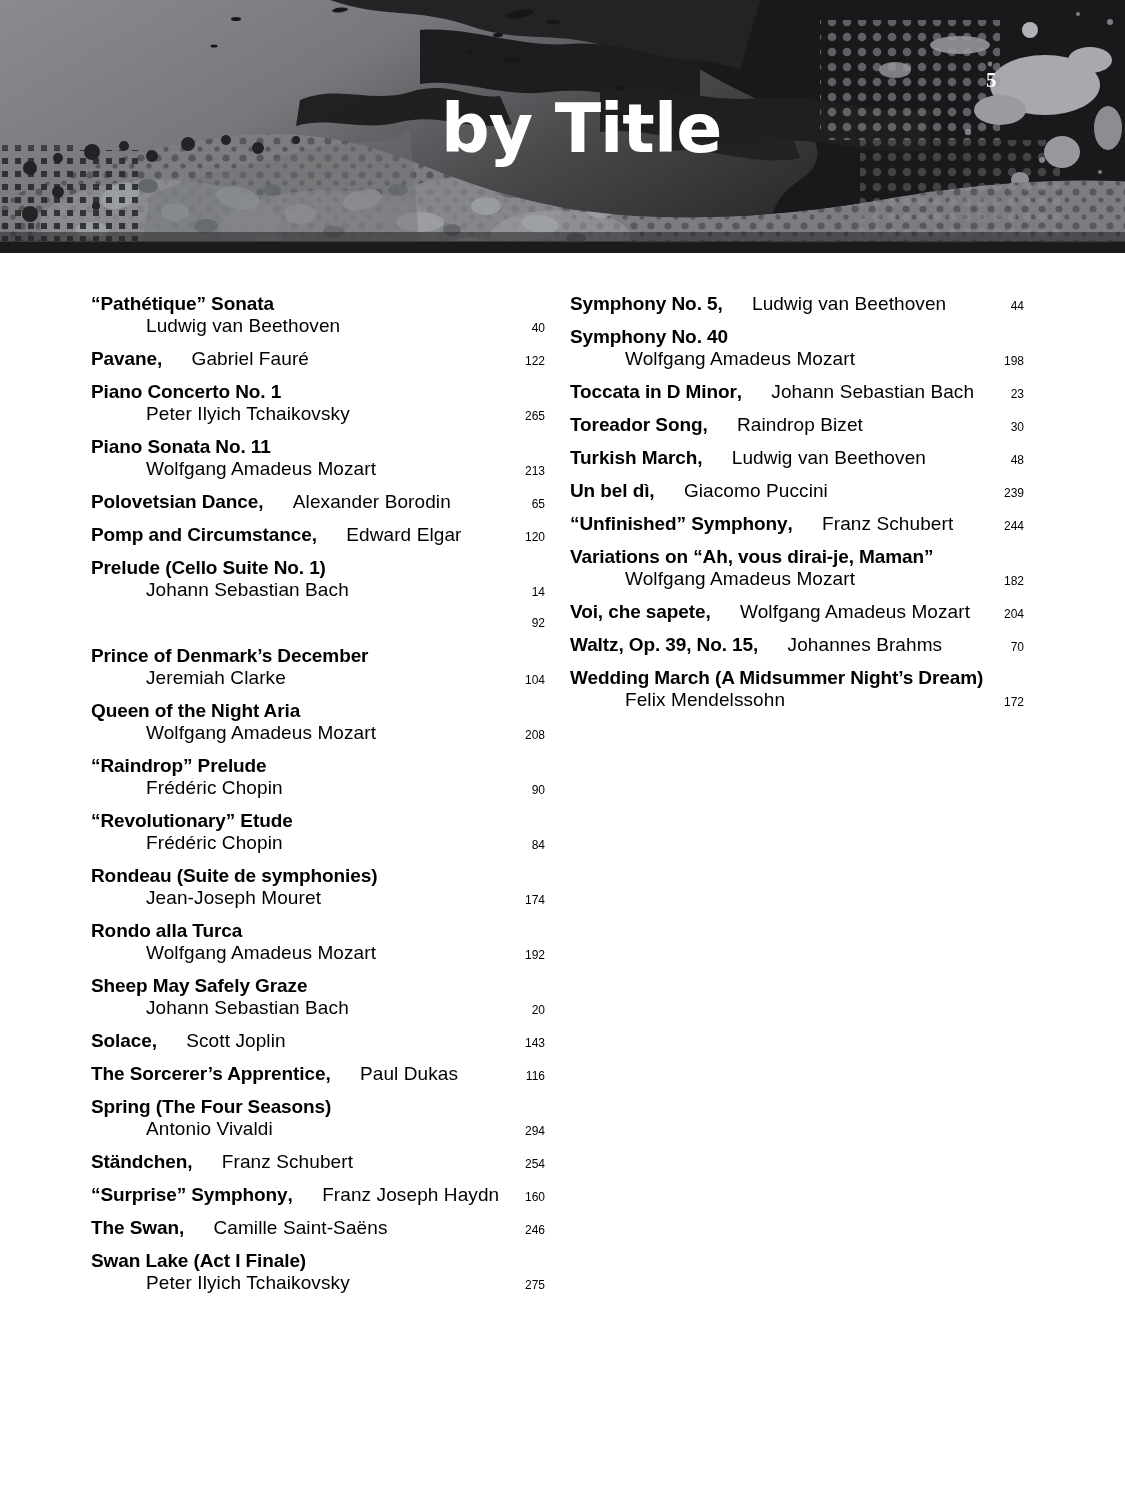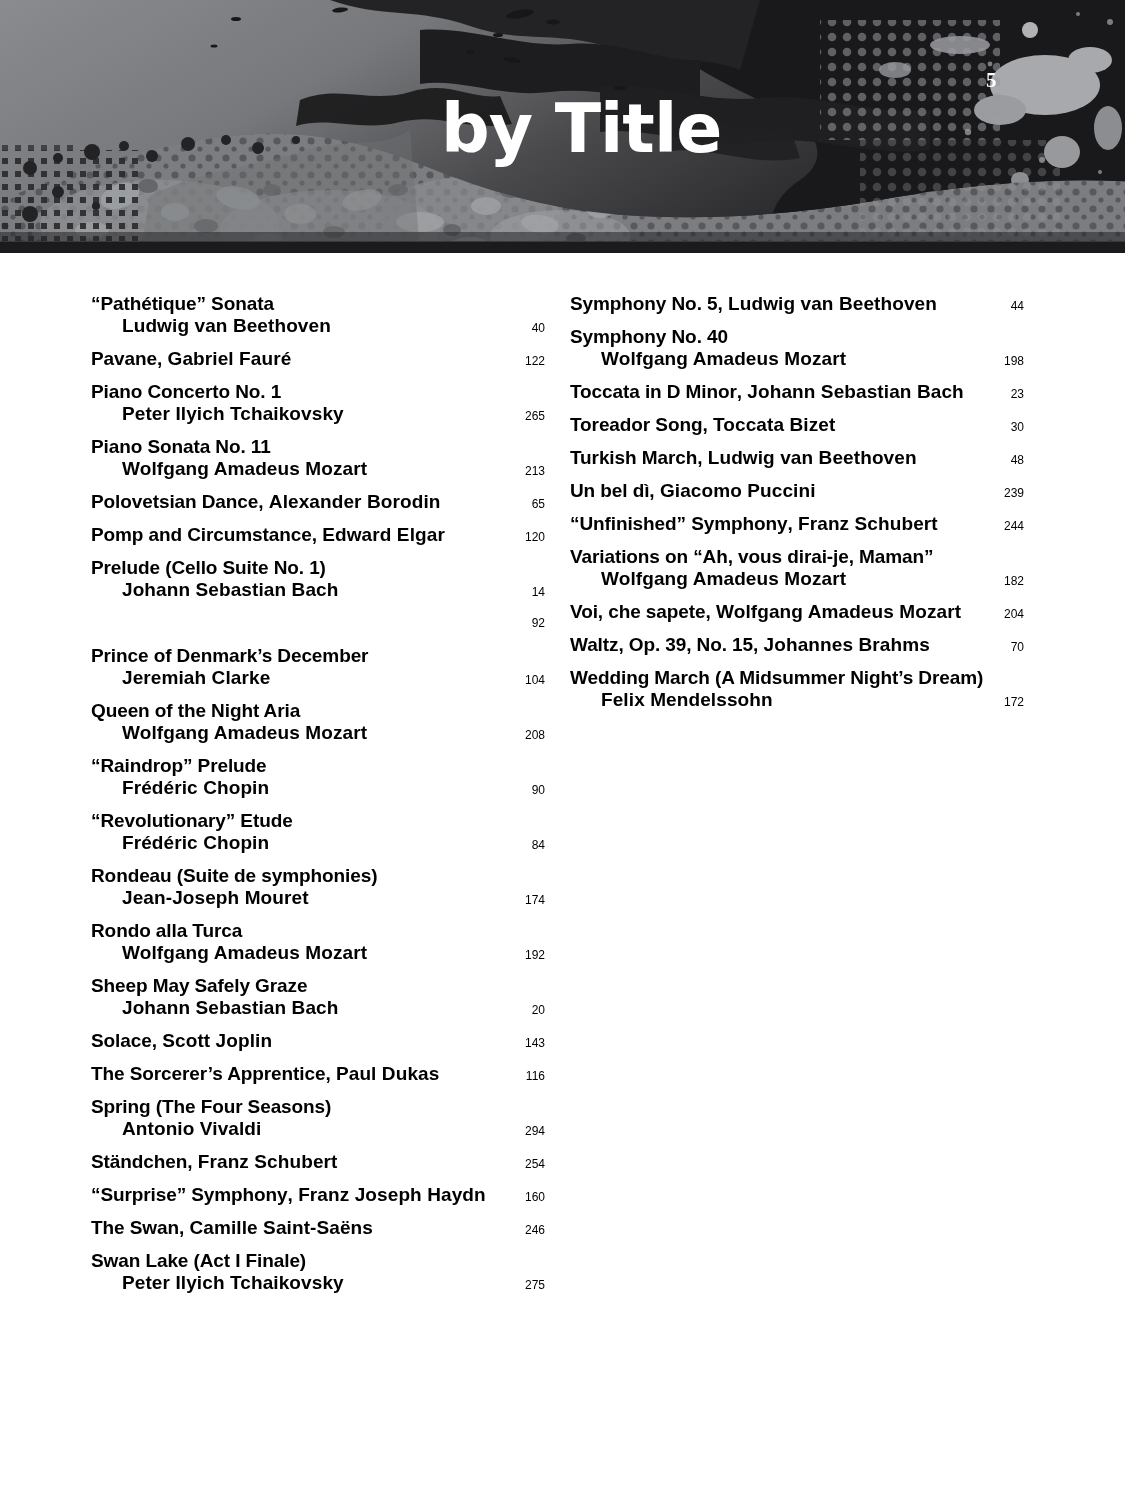--- a/index.html
+++ b/index.html
@@ -123,22 +123,23 @@
     font-weight: 400;
     letter-spacing: 0px;
   }
 
   
   .title {
     font-weight: 700;
     letter-spacing: -0.1px;
   }
   .composer {
-    font-weight: 700;
+    font-weight: 400;
     letter-spacing: 0.1px;
+    margin-left: 24px;
   }
   
   .line.indent .txt {
     padding-left: 31px;
   }
   
   .comma { font-weight: 700; }
 </style>
 </head>
 <body>
@@ -528,21 +529,21 @@
       </div>
       <div class="entry">
         <div class="line">
           <span class="txt"><span class="title">Toccata in D Minor</span><span class="comma">, </span><span class="composer">Johann Sebastian Bach</span></span>
           <span class="leader"></span>
           <span class="pg">23</span>
         </div>
       </div>
       <div class="entry">
         <div class="line">
-          <span class="txt"><span class="title">Toreador Song</span><span class="comma">, </span><span class="composer">Toccata Bizet</span></span>
+          <span class="txt"><span class="title">Toreador Song</span><span class="comma">, </span><span class="composer">Raindrop Bizet</span></span>
           <span class="leader"></span>
           <span class="pg">30</span>
         </div>
       </div>
       <div class="entry">
         <div class="line">
           <span class="txt"><span class="title">Turkish March</span><span class="comma">, </span><span class="composer">Ludwig van Beethoven</span></span>
           <span class="leader"></span>
           <span class="pg">48</span>
         </div>

